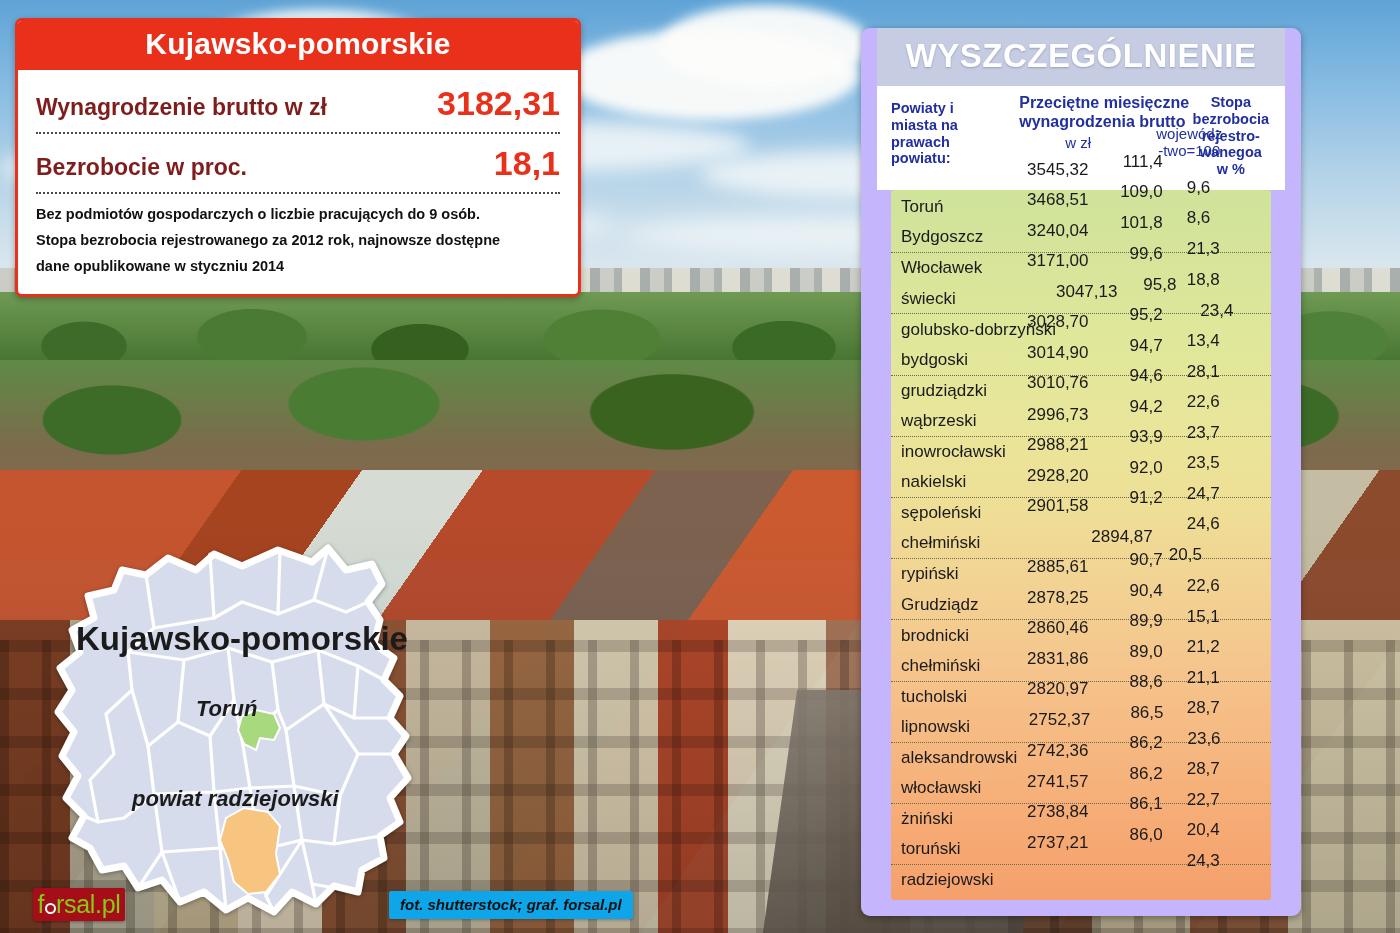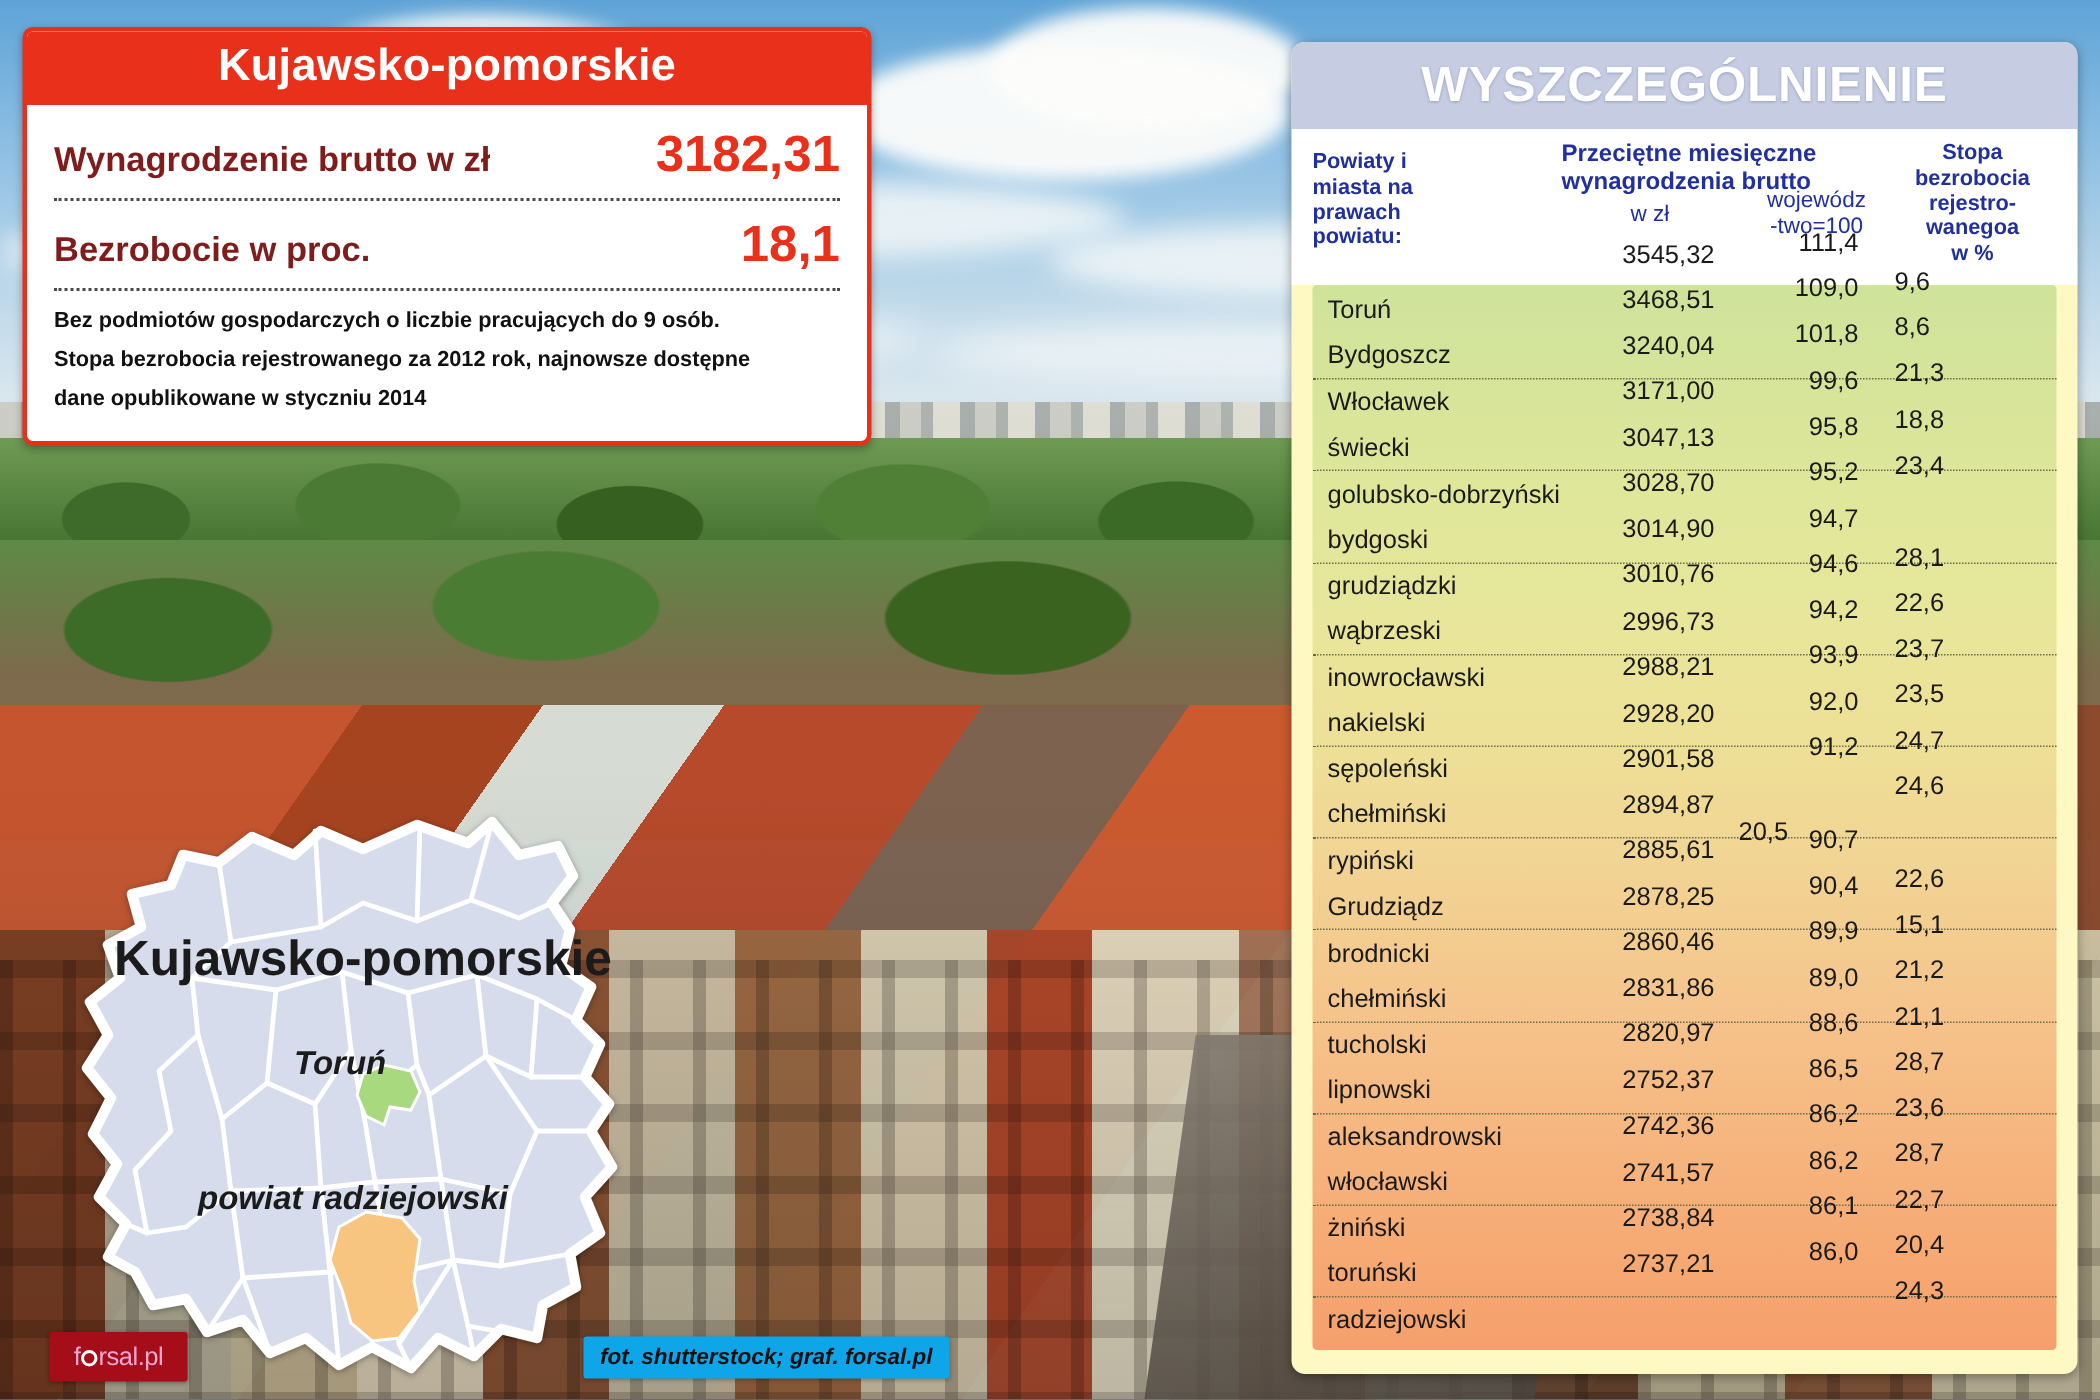--- a/index.html
+++ b/index.html
@@ -129,34 +129,34 @@
     font-size:22px;font-weight:bold;font-style:italic;color:#1b1b1b;white-space:nowrap;
   }
 
   
   #logo{
     position:absolute;left:33px;top:888px;width:92px;height:33px;
     background:#a50d18;border-radius:2px;
     display:flex;align-items:center;justify-content:center;
     box-shadow:0 1px 3px rgba(0,0,0,.35);
   }
-  #logo .lg{color:#f9a8d4;font-size:17px;letter-spacing:-.3px;line-height:1;}
+  #logo .lg{color:#84cc16;font-size:25px;letter-spacing:-.3px;line-height:1;}
   #logo .lg .o{display:inline-block;width:11px;height:11px;border:2px solid #fff;
     border-radius:50%;vertical-align:-1px;margin:0 .5px;}
   #credit{
     position:absolute;left:389px;top:891px;
     background:#0ea5e9;padding:5px 11px 6px;border-radius:2px;
     font-size:15px;font-weight:bold;font-style:italic;color:#111;
     box-shadow:0 1px 3px rgba(0,0,0,.3);
   }
 
   
   #table-panel{
-    position:absolute;left:861px;top:28px;width:524px;height:888px;
-    background:#fef9c3;border-radius:9px;padding:0 0 6px;
+    position:absolute;left:861px;top:28px;width:440px;height:888px;
+    background:#c4b5fd;border-radius:9px;padding:0 16px 6px;
     box-shadow:0 2px 7px rgba(0,0,0,.35);overflow:hidden;
   }
   #table-panel .panel-head{
     background:#c6cde3;color:#fff;text-align:center;
     font-size:33px;font-weight:bold;letter-spacing:.5px;
     padding:9px 0 11px;
     text-shadow:0 1px 2px rgba(90,100,140,.45);
   }
   .thead{display:flex;padding:8px 14px 6px;background:#fff;}
   .th{color:#22309e;font-size:14.5px;line-height:1.16;}
@@ -332,20 +332,21 @@
         <div class="trow">
           <span class="c0">golubsko-dobrzyński</span>
           <span class="c1">3047,13</span>
           <span class="c2">95,8</span>
           <span class="c3">23,4</span>
         </div>
         <div class="trow sep">
           <span class="c0">bydgoski</span>
           <span class="c1">3028,70</span>
           <span class="c2">95,2</span>
+          <span class="c3">13,4</span>
         </div>
         <div class="trow">
           <span class="c0">grudziądzki</span>
           <span class="c1">3014,90</span>
           <span class="c2">94,7</span>
           <span class="c3">28,1</span>
         </div>
         <div class="trow sep">
           <span class="c0">wąbrzeski</span>
           <span class="c1">3010,76</span>

